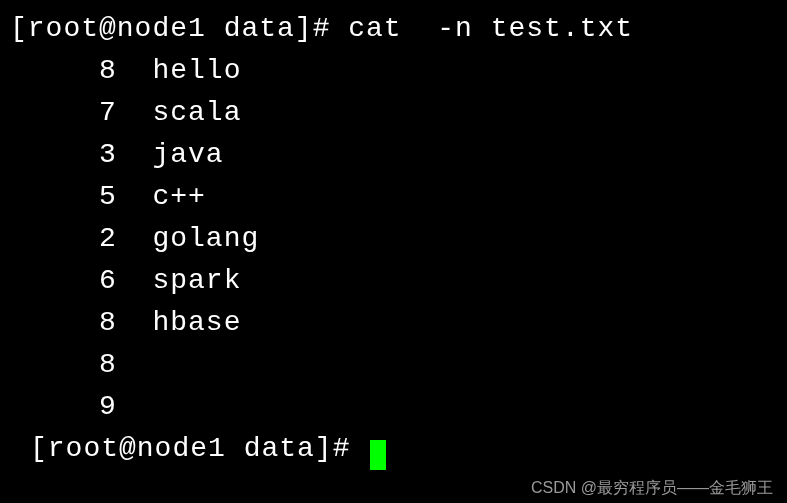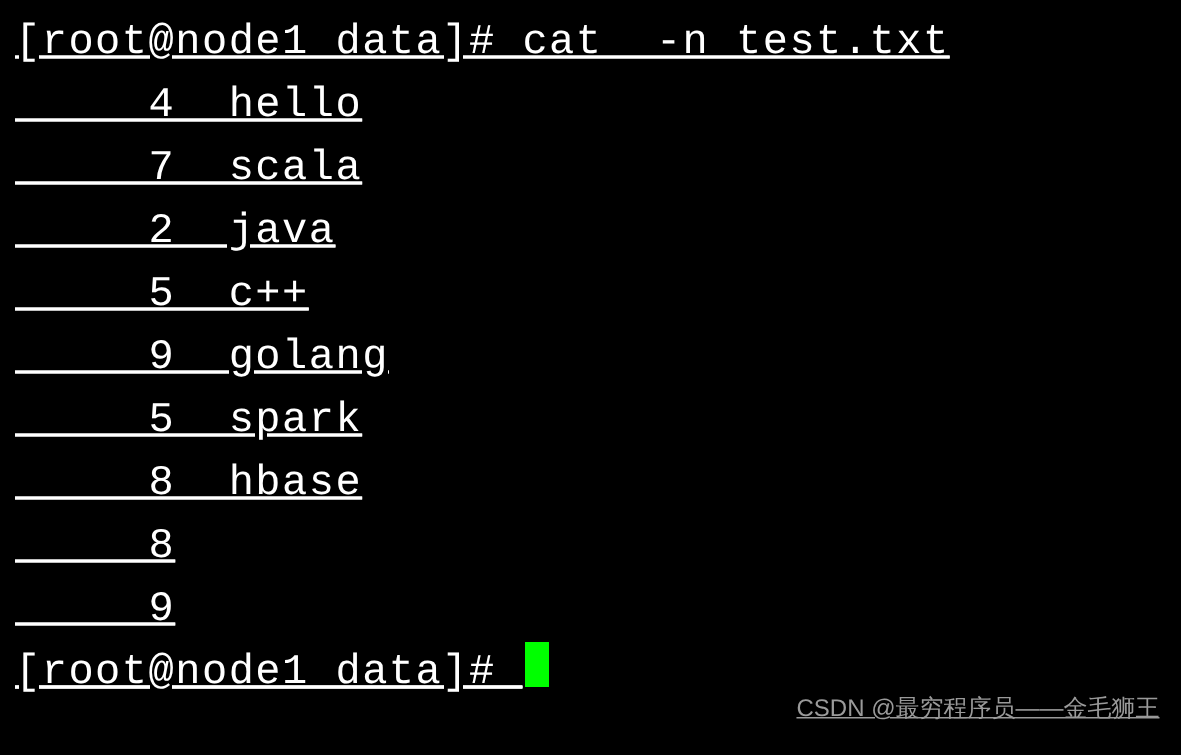--- a/index.html
+++ b/index.html
@@ -1,19 +1,18 @@
 <!DOCTYPE html>
 <html><head>
   <meta charset="utf-8">
   <style>
     * {
       margin: 0;
       padding: 0;
       box-sizing: border-box;
-      text-decoration: underline;
     }
     body {
       background: #000000;
       width: 787px;
       height: 503px;
       font-family: 'Courier New', monospace;
       font-size: 28px;
       color: #ffffff;
       padding: 8px 10px;
       position: relative;
@@ -24,50 +23,51 @@
       line-height: 1.5;
       letter-spacing: 1px;
     }
     .output-line {
       white-space: pre;
       line-height: 1.5;
       letter-spacing: 1px;
     }
     .prompt-line {
       display: flex;
-      align-items: flex-start;
+      align-items: flex-end;
+      margin-left: 20px;
     }
     .cursor {
       display: inline-block;
       width: 16px;
       height: 30px;
       background: #00ff00;
       margin-left: 2px;
       vertical-align: middle;
     }
     .watermark {
       position: absolute;
-      bottom: 20px;
+      bottom: 4px;
       right: 14px;
       color: #9a9a9a;
       font-size: 16px;
       font-family: Arial, sans-serif;
       letter-spacing: 0;
     }
   </style>
 </head>
 <body>
 
 <div class="terminal-line">[root@node1 data]# cat  -n test.txt</div>
-<div class="output-line">     4  hello</div>
+<div class="output-line">     8  hello</div>
 <div class="output-line">     7  scala</div>
-<div class="output-line">     2  java</div>
+<div class="output-line">     3  java</div>
 <div class="output-line">     5  c++</div>
-<div class="output-line">     9  golang</div>
-<div class="output-line">     5  spark</div>
+<div class="output-line">     2  golang</div>
+<div class="output-line">     6  spark</div>
 <div class="output-line">     8  hbase</div>
 <div class="output-line">     8</div>
 <div class="output-line">     9</div>
 <div class="prompt-line">
   <span class="terminal-line">[root@node1 data]# </span>
   <span class="cursor"></span>
 </div>
 
 <div class="watermark">CSDN @最穷程序员——金毛狮王</div>
 

